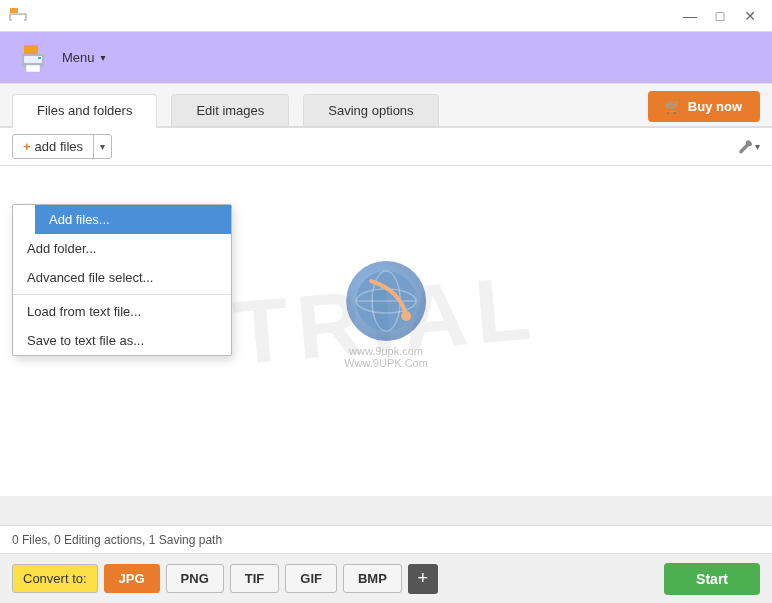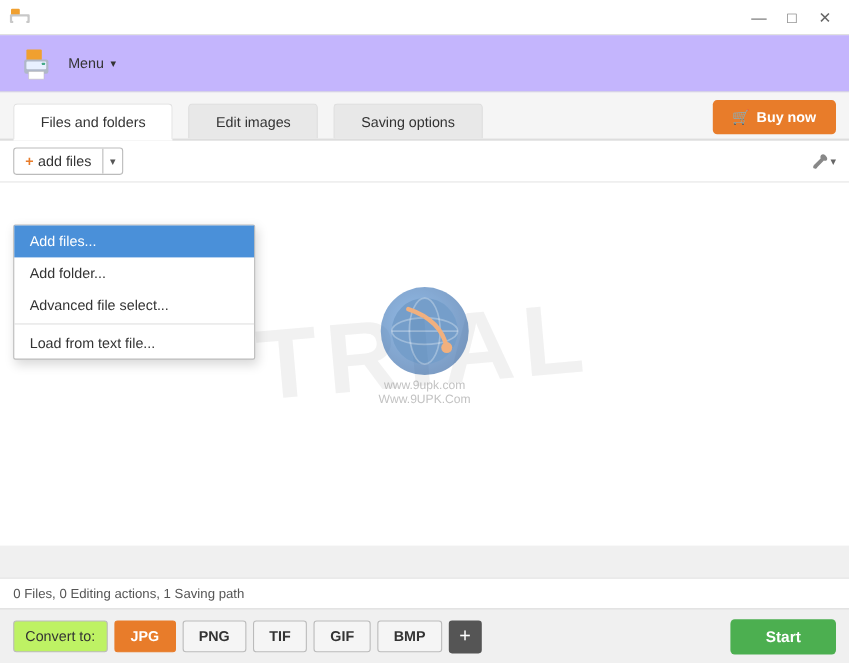--- a/index.html
+++ b/index.html
@@ -209,20 +209,21 @@
     }
     .dropdown-item {
       padding: 7px 14px;
       cursor: pointer;
       font-size: 13px;
       color: #333;
     }
     .dropdown-item.selected {
       background: #4a90d9;
       color: #fff;
+      margin-left: 22px;
     }
     .dropdown-separator {
       height: 1px;
       background: #e0e0e0;
       margin: 2px 0;
     }
 
     
     .statusbar {
       background: #fff;
@@ -252,21 +253,21 @@
       bottom: 0;
       left: 0;
       right: 0;
     }
     .convert-label {
       font-size: 13px;
       color: #333;
       padding: 6px 10px;
       border: 1px solid #bbb;
       border-radius: 3px;
-      background: #bef264;
+      background: #fde047;
     }
     .format-btn {
       padding: 6px 14px;
       border: 1px solid #bbb;
       border-radius: 3px;
       background: #f5f5f5;
       cursor: pointer;
       font-size: 13px;
       font-weight: 600;
       color: #333;
@@ -391,20 +392,21 @@
     <div style="font-size:11px;color:#999;margin-top:4px;">www.9upk.com</div>
     <div style="font-size:11px;color:#999;">Www.9UPK.Com</div>
   </div>
 
   <div class="dropdown-menu">
     <div class="dropdown-item selected">Add files...</div>
     <div class="dropdown-item">Add folder...</div>
     <div class="dropdown-item">Advanced file select...</div>
     <div class="dropdown-separator"></div>
     <div class="dropdown-item">Load from text file...</div>
+    <div class="dropdown-item">Save to text file as...</div>
   </div>
 </div>
 
 <div class="statusbar" style="bottom:50px;">
   <span>0 Files, 0 Editing actions, 1 Saving path</span>
 </div>
 
 <div class="bottombar">
   <div class="convert-label">Convert to:</div>
   <button class="format-btn active">JPG</button>

